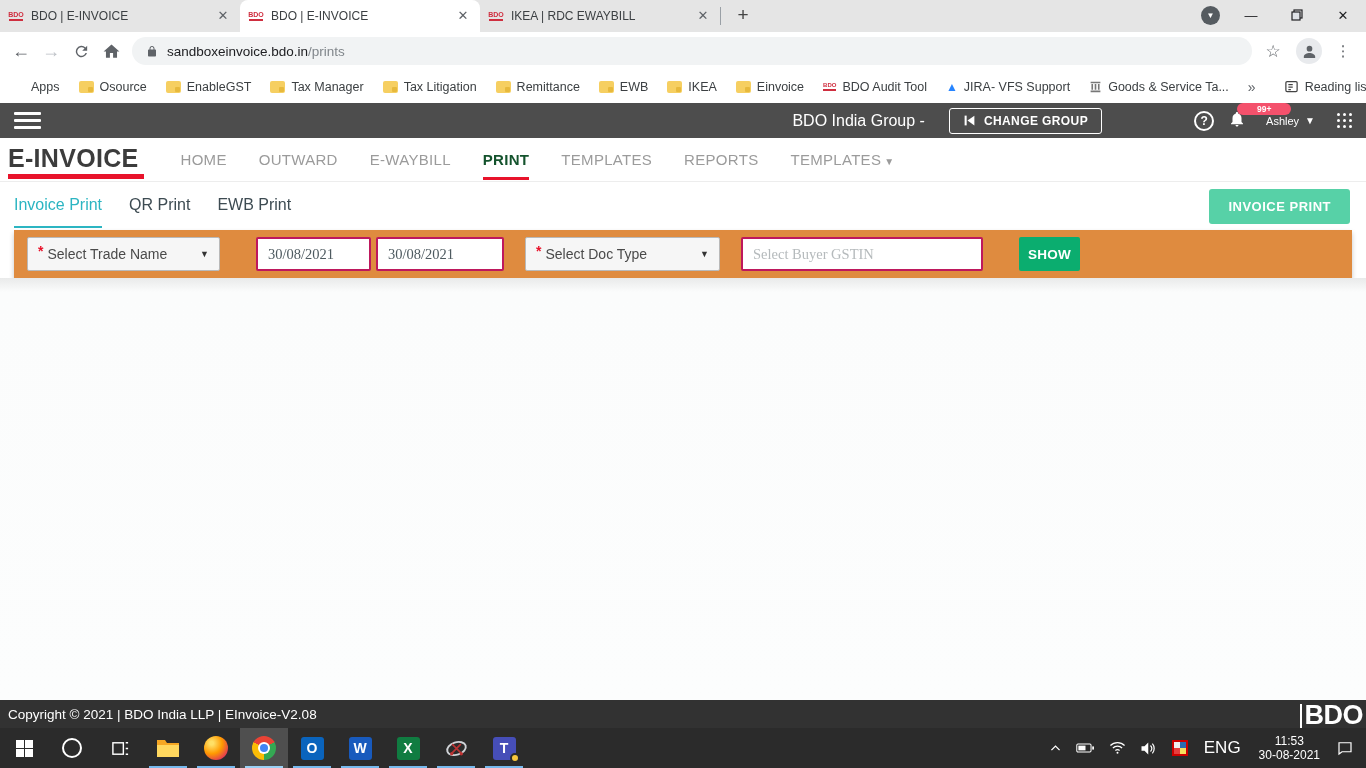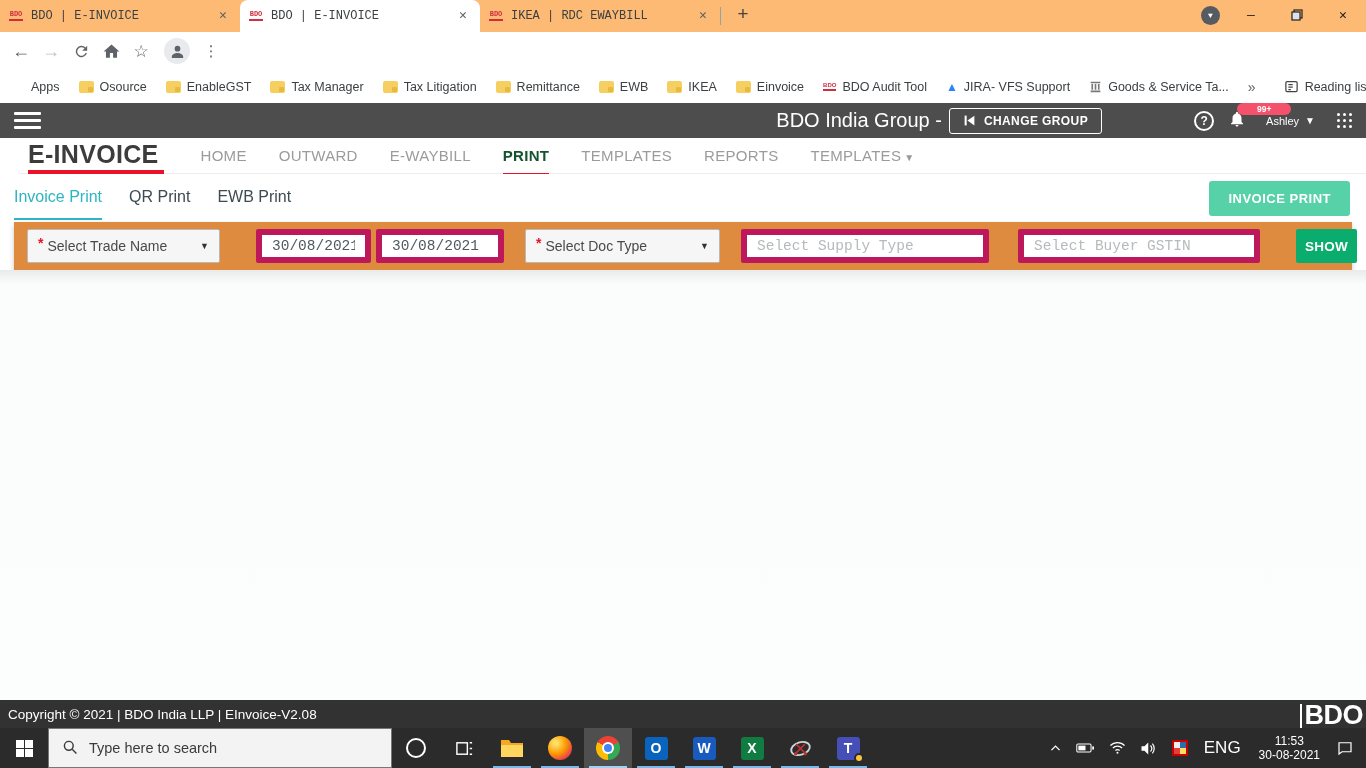--- a/index.html
+++ b/index.html
@@ -1,20 +1,20 @@
 <!DOCTYPE html>
 <html><head>
 <meta charset="utf-8">
 <style>
   * { box-sizing: border-box; margin: 0; padding: 0; }
   html,body { width:1366px; height:768px; overflow:hidden; }
   body { font-family:"Liberation Sans", sans-serif; display:flex; flex-direction:column; background:#fff; }
 
   
-  .tabstrip { height:32px; background:#fdba74; display:flex; align-items:flex-end; position:relative; flex:none;font-family:Liberation Mono, monospace; }
+  .tabstrip { height:32px; background:#e5e5e5; display:flex; align-items:flex-end; position:relative; flex:none; }
   .tab { width:240px; height:32px; display:flex; align-items:center; padding:0 8px; font-size:12px; color:#3c4043; }
   .tab.active { background:#fff; border-radius:8px 8px 0 0; }
   .favicon { width:16px; height:14px; margin-right:7px; display:flex; flex-direction:column; align-items:center; justify-content:center; flex:none; }
   .favicon b { font-size:7px; font-weight:800; color:#cf2e3f; letter-spacing:0; line-height:7px; }
   .favicon i { display:block; width:14px; height:2px; background:#cf2e3f; margin-top:1px; }
   .tab-title { flex:1; white-space:nowrap; overflow:hidden; text-overflow:ellipsis; }
   .tab-close { width:18px; height:18px; line-height:17px; text-align:center; color:#5f6368; font-size:13px; border-radius:50%; flex:none; }
   .tab-sep { width:1px; height:18px; background:#9aa0a6; margin-bottom:7px; }
   .newtab-btn { width:28px; height:28px; margin:0 0 2px 8px; text-align:center; line-height:26px; font-size:19px; color:#444; border-radius:50%; }
   .media-btn { position:absolute; right:146px; top:6px; width:19px; height:19px; border-radius:50%; background:#555b60; color:#fff; font-size:8px; display:grid; place-items:center; }
@@ -46,51 +46,51 @@
   .jira-ico { color:#2684FF; font-size:12px; line-height:12px; }
   .bm-spacer { flex:1; }
   .bm-chevrons { color:#5f6368; font-size:14px; margin-right:14px; }
   .bm-divider { width:1px; height:17px; background:#d0d0d0; margin-right:14px; }
 
   
   .appheader { height:35px; background:#4d4d4d; display:flex; align-items:center; color:#fff; padding:0 14px; flex:none; }
   .hamburger { width:27px; display:flex; flex-direction:column; gap:4px; }
   .hamburger span { height:3px; background:#fff; border-radius:1px; }
   .ah-right { margin-left:auto; display:flex; align-items:center; }
-  .grp-label { font-size:20px; margin-right:7px; }
+  .grp-label { font-size:16px; margin-right:24px; }
   .change-btn { border:1px solid #fff; border-radius:3px; padding:5px 13px; font-size:12px; font-weight:700; letter-spacing:.4px; display:flex; align-items:center; gap:8px; }
   .help-btn { width:20px; height:20px; border:2px solid #fff; border-radius:50%; font-size:12px; font-weight:700; display:grid; place-items:center; margin:0 14px 0 92px; }
   .bell-wrap { position:relative; margin-right:20px; }
   .badge { position:absolute; top:-7px; left:9px; background:#f4516c; color:#fff; font-size:8.5px; font-weight:700; padding:2px 20px; border-radius:7px; line-height:1; }
   .user-name { font-size:11px; margin-right:6px; }
   .user-caret { font-size:10px; margin-right:22px; }
   .grid9 { width:15px; height:15px; display:grid; grid-template-columns:repeat(3,3px); grid-template-rows:repeat(3,3px); gap:3px; }
   .grid9 span { background:#fff; border-radius:50%; }
 
   
-  .navrow { height:36px; background:#fff; display:flex; align-items:center; padding-left:6px; border-bottom:1px solid #ededed; flex:none;margin-left:20px; }
+  .navrow { height:44px; background:#fff; display:flex; align-items:center; padding-left:6px; border-bottom:1px solid #ededed; flex:none; }
   .app-logo { font-size:25px; font-weight:800; color:#3c3c3c; letter-spacing:.3px; position:relative; margin:0 26px 2px 2px; }
   .app-logo::after { content:''; position:absolute; left:0; right:-5px; bottom:-6px; height:5px; background:#e8132b; }
   .navlink { height:40px; line-height:40px; margin:0 16px; font-size:15px; color:#9b9b9b; letter-spacing:.3px; }
   .navlink.active { color:#14532d; font-weight:700; box-shadow:inset 0 -3px 0 #e8132b; }
   .nav-caret { font-size:10px; color:#9b9b9b; margin-left:3px; }
 
   
   .subtabs { height:46px; background:#fff; display:flex; align-items:center; padding:0 14px; position:relative; flex:none; }
   .stab { height:46px; line-height:46px; margin-right:27px; font-size:16px; color:#3d4b52; }
   .stab.active { color:#2cb5c2; border-bottom:2px solid #2cb5c2; }
   .invoice-print-btn { position:absolute; right:16px; top:7px; background:#57d1a7; color:#fff; border:none; font-family:inherit; font-weight:700; font-size:13px; letter-spacing:.5px; padding:10px 19px; border-radius:3px; }
 
   
   .filterbar { margin:2px 14px 0; background:#df8b3f; padding:7px 13px; display:flex; align-items:center; flex:none; box-shadow:0 3px 5px rgba(0,0,0,.22); }
   .fctrl { height:34px; flex:none; }
   .dd { background:#f6f6f6; border:1px solid #b9b9b9; border-radius:2px; display:flex; align-items:center; padding:0 10px; color:#4a4a4a; font-size:14px; }
   .req { color:#e8132b; font-weight:700; margin-right:4px; position:relative; top:-3px; }
   .dd-caret { margin-left:auto; font-size:9px; color:#333; }
-  .tin { border:6px solid #be185d; border-radius:2px; padding:0 10px; font-size:14.5px; color:#4e5a60; background:#fff; font-family:Liberation Mono, monospace; outline:none; }
+  .tin { border:2px solid #be185d; border-radius:2px; padding:0 10px; font-size:14.5px; color:#4e5a60; background:#fff; font-family:Liberation Serif, serif; outline:none; }
   .tin::placeholder { color:#b5babc; }
   .show-btn { background:#0bad6f; color:#fff; border:none; font-family:inherit; font-weight:700; font-size:13.5px; letter-spacing:.3px; height:34px; border-radius:2px; }
 
   
   .content { flex:1; background:linear-gradient(#e9eaea, #fbfcfc 14px, #fcfdfd); }
 
   
   .appfooter { height:28px; background:#323232; color:#fff; font-size:13.5px; display:flex; align-items:center; padding:0 8px; position:relative; flex:none; }
   .bdo-logo { position:absolute; right:3px; bottom:0; display:flex; align-items:flex-end; font-size:27px; font-weight:700; line-height:26px; letter-spacing:-.5px; }
   .bdo-logo i { display:block; width:2px; height:24px; background:#fff; margin-right:3px; }
@@ -168,20 +168,29 @@
   <div class="navbtn">
     <svg viewBox="0 0 24 24" width="17" height="17" fill="#5f6368">
         <path d="M17.65 6.35A8 8 0 1 0 19.73 14h-2.08a6 6 0 1 1-1.41-6.24L13 11h7V4z"></path>
       </svg>
   </div>
   <div class="navbtn">
     <svg viewBox="0 0 24 24" width="19" height="19" fill="#5f6368">
         <path d="M10 20v-6h4v6h5v-8h3L12 3 2 12h3v8z"></path>
       </svg>
   </div>
+  <div class="omnibox">
+    <span class="lock">
+      <svg viewBox="0 0 24 24" width="12" height="13" fill="#5f6368">
+          <path d="M18 8h-1V6c0-2.8-2.2-5-5-5S7 3.2 7 6v2H6c-1.1 0-2 .9-2 2v10c0 1.1.9 2 2 2h12c1.1 0 2-.9 2-2V10c0-1.1-.9-2-2-2zM9 6c0-1.7 1.3-3 3-3s3 1.3 3 3v2H9V6z"></path>
+        </svg>
+    </span>
+    <span>sandboxeinvoice.bdo.in</span>
+      <span class="url-path">/prints</span>
+  </div>
   <div class="star-btn">☆</div>
   <div class="avatar-btn">
     <svg viewBox="0 0 24 24" width="17" height="17" fill="#5f6368">
         <path d="M12 12a4 4 0 1 0-4-4 4 4 0 0 0 4 4zm0 2c-3.3 0-8 1.7-8 5v2h16v-2c0-3.3-4.7-5-8-5z"></path>
       </svg>
   </div>
   <div class="menu-btn">⋮</div>
 </div>
 
 <div class="bookmarks">
@@ -326,21 +335,20 @@
     <span>Select Trade Name</span>
     <span class="dd-caret">▼</span>
   </div>
   <input class="fctrl tin" style="width: 115px; margin-right: 5px;" value="30/08/2021">
   <input class="fctrl tin" style="width: 128px; margin-right: 21px;" value="30/08/2021">
   <div class="fctrl dd" style="width:195px; margin-right:21px;">
     <span class="req">*</span>
     <span>Select Doc Type</span>
     <span class="dd-caret">▼</span>
   </div>
-  <input class="fctrl tin" style="width: 248px; margin-right: 29px;" placeholder="Select Supply Type">
   <input class="fctrl tin" style="width: 242px; margin-right: 36px;" placeholder="Select Buyer GSTIN">
   <button class="fctrl show-btn" style="width:61px;">SHOW</button>
 </div>
 
 <div class="content"></div>
 
 <div class="appfooter">
   <span>Copyright © 2021 | BDO India LLP | EInvoice-V2.08</span>
   <span class="bdo-logo">
       <i></i>
@@ -349,29 +357,20 @@
 </div>
 
 <div class="taskbar">
   <div class="tb-btn">
     <span class="win-logo">
         <span></span>
         <span></span>
         <span></span>
         <span></span>
       </span>
-  </div>
-  <div class="tsearch">
-    <span>
-      <svg viewBox="0 0 20 20" width="16" height="16" fill="none" stroke="#3b3b3b" stroke-width="1.8">
-          <circle cx="8.5" cy="8.5" r="5.5"></circle>
-          <path d="M12.8 12.8 18 18"></path>
-        </svg>
-    </span>
-    <span>Type here to search</span>
   </div>
   <div class="tb-btn">
       <span class="cortana-ring"></span>
     </div>
   <div class="tb-btn">
     <svg viewBox="0 0 20 20" width="19" height="19" fill="none" stroke="#fff" stroke-width="1.5">
         <rect x="2" y="4" width="11" height="12"></rect>
         <path d="M15.5 4h2.5M15.5 10h2.5M15.5 16h2.5"></path>
       </svg>
   </div>

